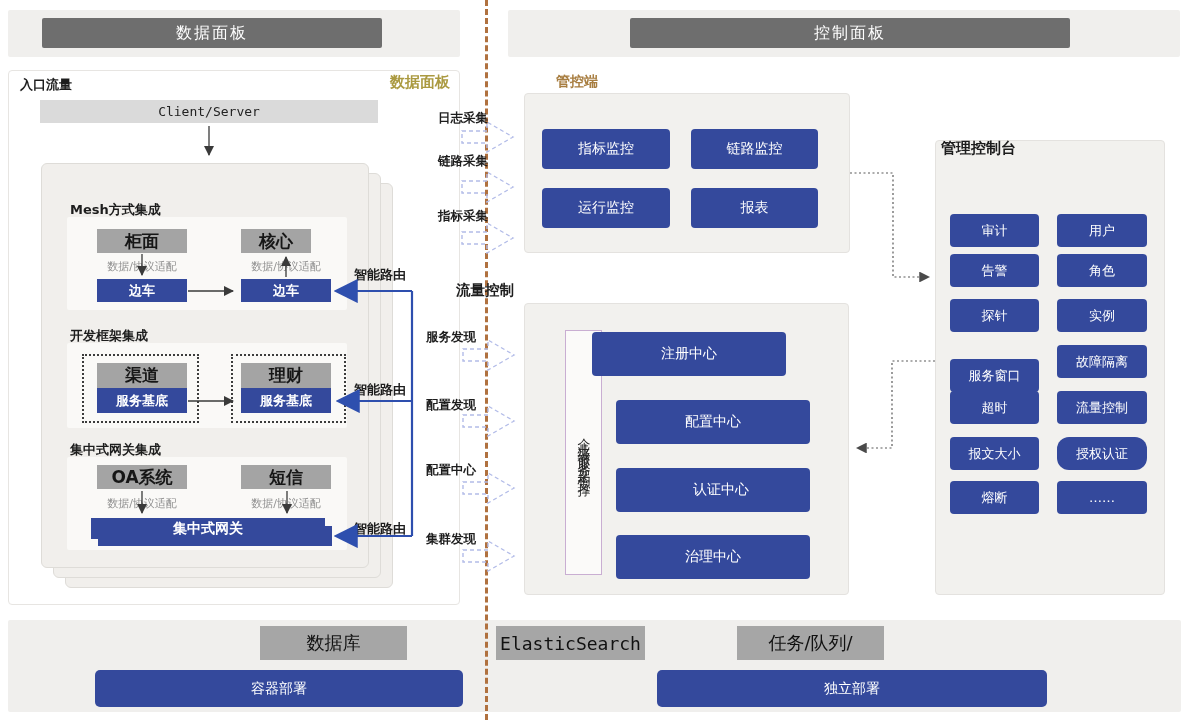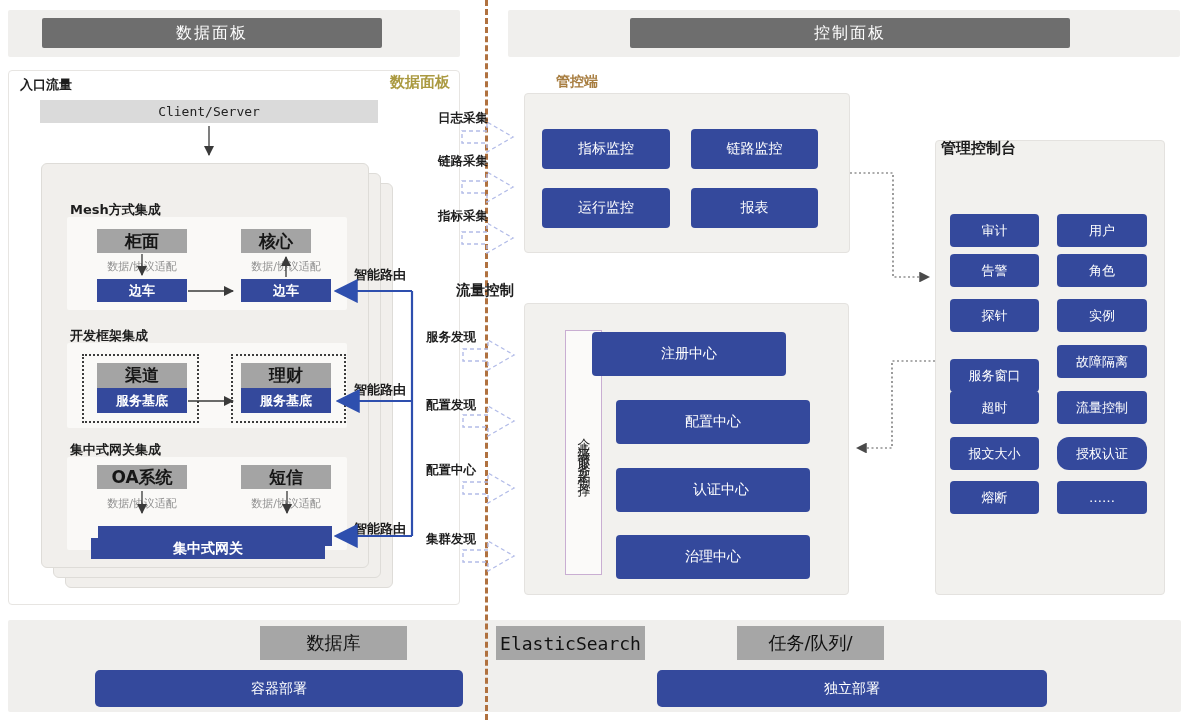--- a/index.html
+++ b/index.html
@@ -80,21 +80,21 @@
   <div class="abs bluebox" style="left:97px;top:388px;width:90px;height:25px;">服务基底</div>
   <div class="abs bluebox" style="left:241px;top:388px;width:90px;height:25px;">服务基底</div>
 
   <div class="abs lbl" style="left:70px;top:441px;">集中式网关集成</div>
   <div class="abs inner" style="left:67px;top:457px;width:280px;height:93px;"></div>
   <div class="abs graybox" style="left:97px;top:465px;width:90px;height:24px;">OA系统</div>
   <div class="abs graybox" style="left:241px;top:465px;width:90px;height:24px;font-family:Liberation Serif, serif;">短信</div>
   <div class="abs adapter" style="left:97px;top:496px;width:90px;">数据/协议适配</div>
   <div class="abs adapter" style="left:241px;top:496px;width:90px;">数据/协议适配</div>
   <div class="abs" style="left:98px;top:526px;width:234px;height:20px;background:#34499c;"></div>
-  <div class="abs bluebox" style="left:91px;top:518px;width:234px;height:21px;font-size:14px;margin-top:20px;">集中式网关</div>
+  <div class="abs bluebox" style="left:91px;top:518px;width:234px;height:21px;font-size:14px;">集中式网关</div>
 
   <div class="abs lbl" style="left:354px;top:266px;">智能路由</div>
   <div class="abs lbl" style="left:354px;top:381px;">智能路由</div>
   <div class="abs lbl" style="left:354px;top:520px;">智能路由</div>
 
   <div class="abs divider" style="left:485px;top:0px;width:0px;height:720px;"></div>
 
   <div class="abs lbl-mid" style="left:438px;top:110px;">日志采集</div>
   <div class="abs lbl-mid" style="left:438px;top:153px;">链路采集</div>
   <div class="abs lbl-mid" style="left:438px;top:208px;">指标采集</div>

